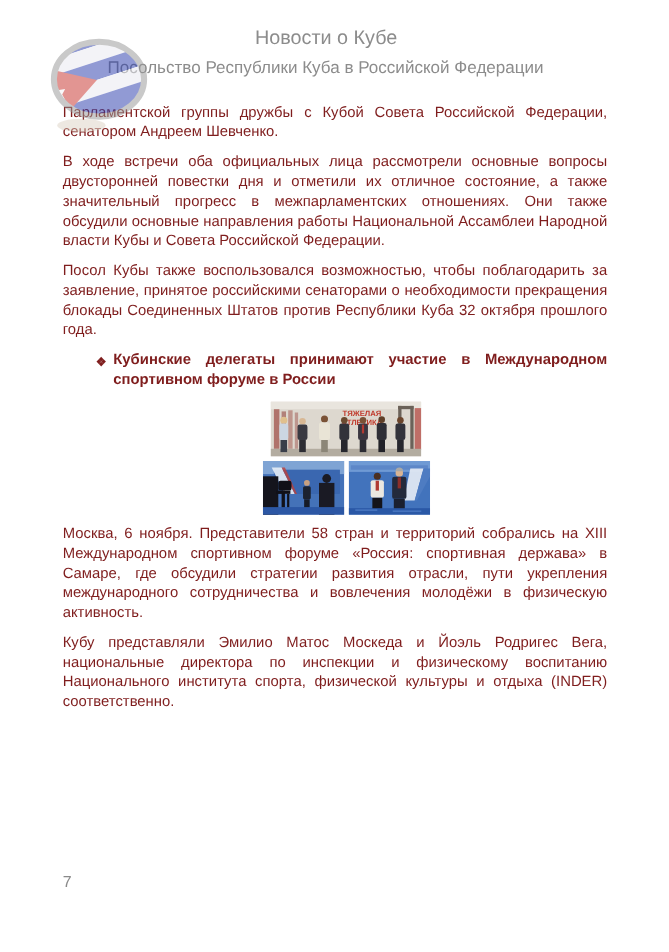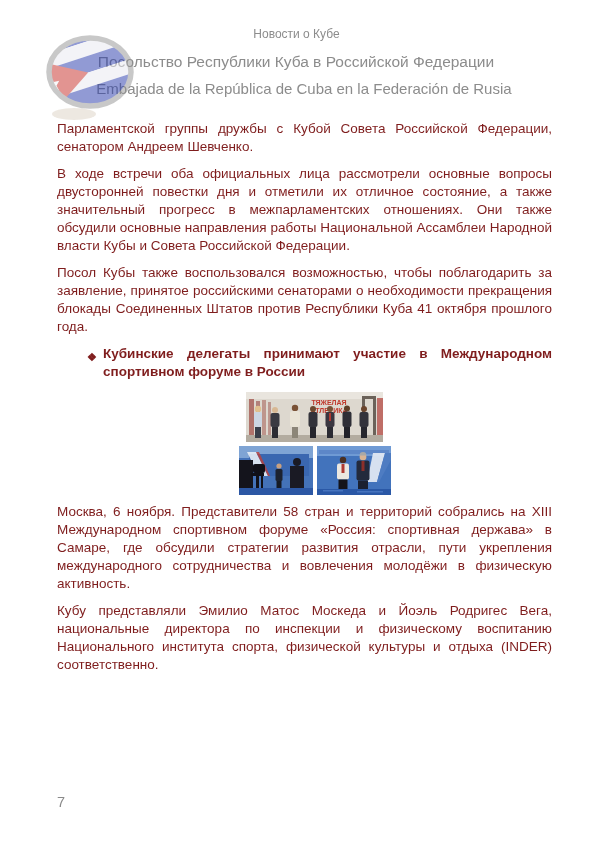--- a/index.html
+++ b/index.html
@@ -5,21 +5,21 @@
   html,body { margin:0; padding:0; background:#ffffff; }
   .page {
     position:relative;
     width:608px; height:865px;
     background:#ffffff;
     font-family:"Liberation Sans", sans-serif;
     overflow:hidden;
   }
   
   .header { padding-top:25px; text-align:center; color:#8c8c8c; }
-  .header .title { font-size:12px; line-height:18px; margin:0 15px 9px 0; font-weight:normal; }
+  .header .title { font-size:18px; line-height:18px; margin:0 15px 9px 0; font-weight:normal; }
   .header .sub-ru { font-size:15.5px; line-height:19px; margin:0 16px 8px 0; }
   .header .sub-es { font-size:15px;  line-height:19px; margin:0; }
   .logo-wrap { position:absolute; left:42px; top:32px; width:100px; height:96px; }
   
   .content { margin:22px 56px 0 57px; color:#7f1d1d; }
   .content p {
     font-size:13.5px; line-height:18px;
     text-align:justify;
     margin:0 0 9px 0;
   }
@@ -76,27 +76,26 @@
           </g>
         </g>
         <ellipse cx="48" cy="40" rx="41" ry="34" fill="none" stroke="#979797" stroke-width="5.5"></ellipse>
       </g>
     </svg>
   </div>
 
   <div class="header">
     <div class="title">Новости о Кубе</div>
     <div class="sub-ru">Посольство Республики Куба в Российской Федерации</div>
-    <div class="sub-es">Embajada de la República de Cuba en la Federación de Rusia</div>
   </div>
 
   <div class="content">
     <p>Парламентской группы дружбы с Кубой Совета Российской Федерации, сенатором Андреем Шевченко.</p>
     <p>В ходе встречи оба официальных лица рассмотрели основные вопросы двусторонней повестки дня и отметили их отличное состояние, а также значительный прогресс в межпарламентских отношениях. Они также обсудили основные направления работы Национальной Ассамблеи Народной власти Кубы и Совета Российской Федерации.</p>
-    <p>Посол Кубы также воспользовался возможностью, чтобы поблагодарить за заявление, принятое российскими сенаторами о необходимости прекращения блокады Соединенных Штатов против Республики Куба 41 октября прошлого года.</p>
+    <p>Посол Кубы также воспользовался возможностью, чтобы поблагодарить за заявление, принятое российскими сенаторами о необходимости прекращения блокады Соединенных Штатов против Республики Куба 32 октября прошлого года.</p>
 
     <p class="heading"><span class="bullet">❖</span><span>Кубинские делегаты принимают участие в Международном спортивном форуме в России</span></p>
 
     <div class="collage">
       <svg class="top-photo" viewBox="0 0 137 50">
         <rect x="0" y="0" width="137" height="50" fill="#ddd8cf"></rect>
         <rect x="0" y="0" width="137" height="7" fill="#e9e5de"></rect>
         <rect x="3" y="7" width="5" height="36" fill="#a0524a" opacity="0.75"></rect>
         <rect x="10" y="9" width="4" height="34" fill="#96473f" opacity="0.6"></rect>
         <rect x="16" y="8" width="4" height="35" fill="#a0524a" opacity="0.5"></rect>

